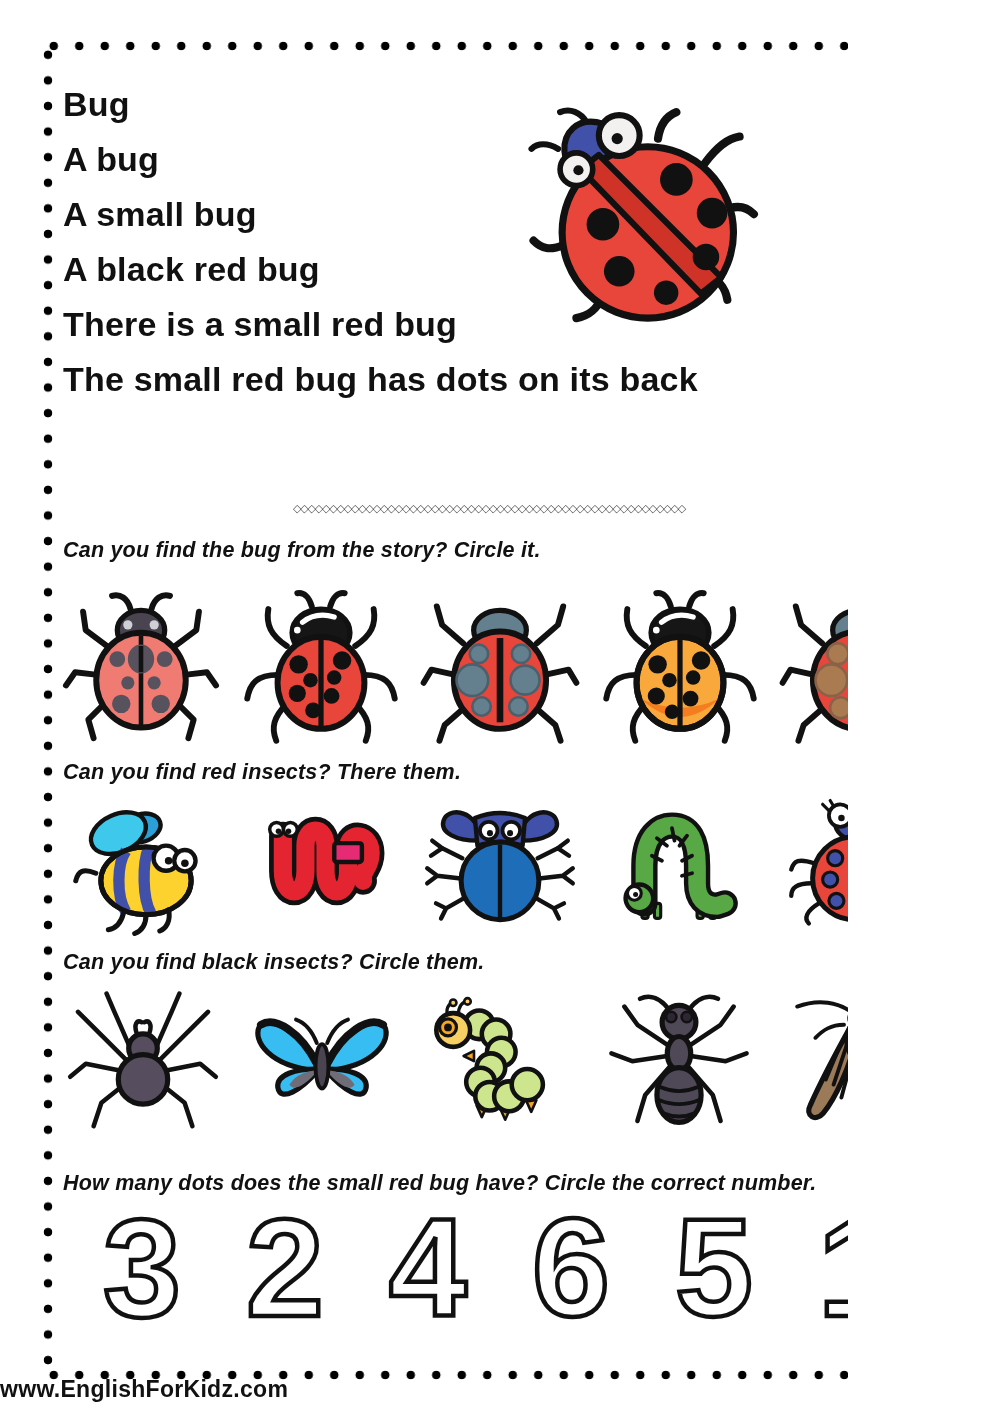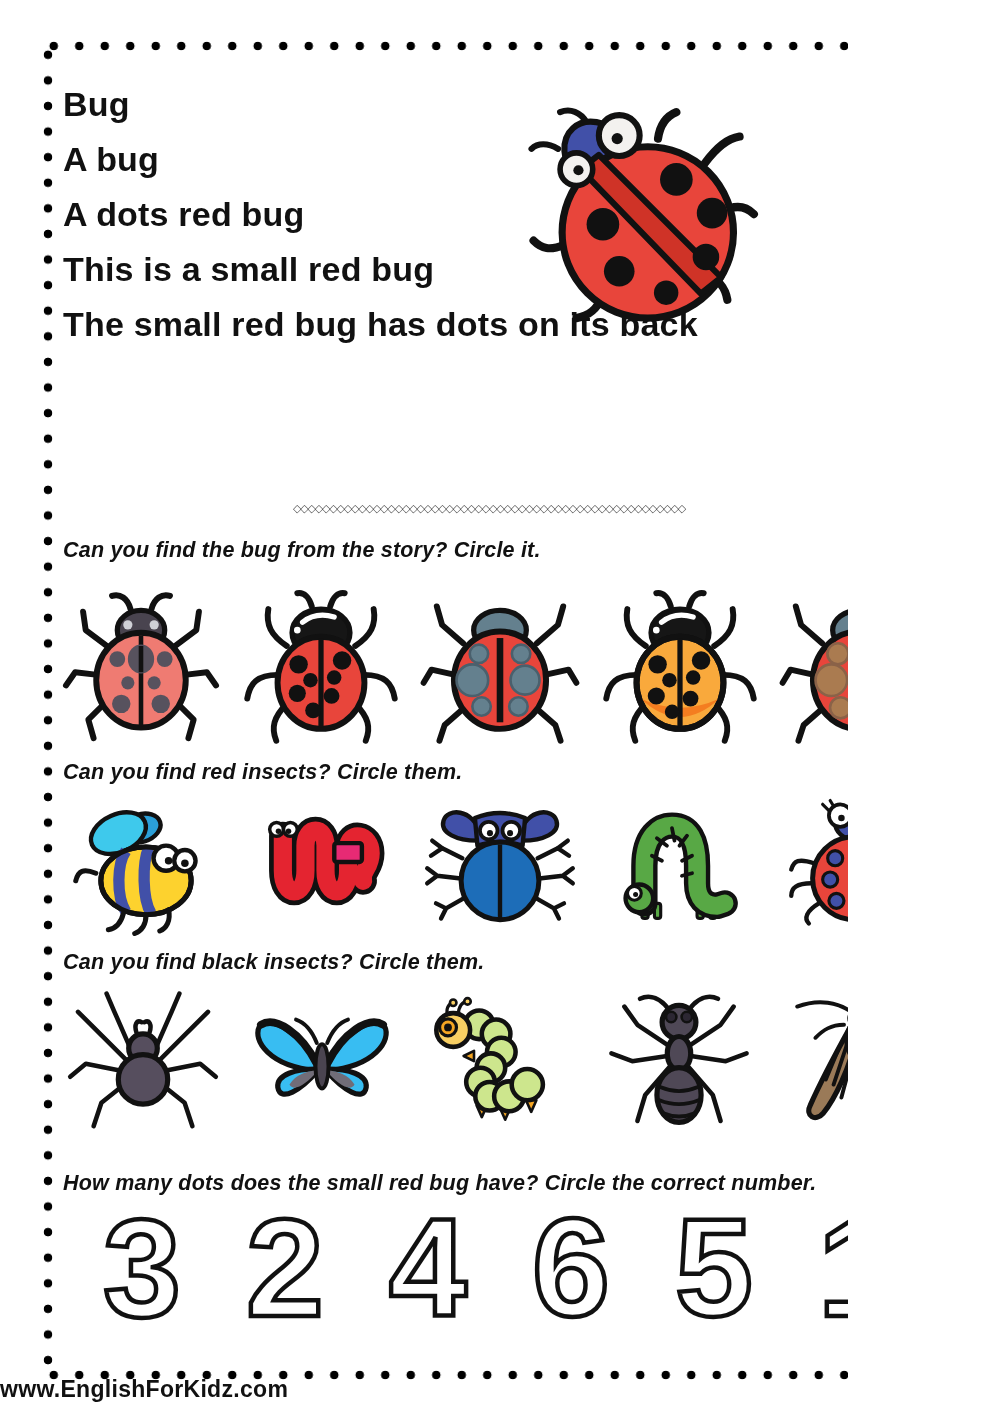--- a/index.html
+++ b/index.html
@@ -44,22 +44,23 @@
 <div class="page">
 
   <div class="b-edge b-h b-top"></div>
   <div class="b-edge b-h b-bottom"></div>
   <div class="b-edge b-v b-left"></div>
   <div class="b-edge b-v b-right"></div>
 
   <div class="story">
     <p>Bug</p>
     <p>A bug</p>
-    <p>A dots red bug</p>
-    <p>This is a small red bug</p>
+    <p>A small bug</p>
+    <p>A black red bug</p>
+    <p>There is a small red bug</p>
     <p>The small red bug has dots on its back</p>
   </div>
 
   <svg class="hero" viewBox="0 0 250 250">
     <g fill="none" stroke="#111" stroke-width="8" stroke-linecap="round">
       <path d="M150,56 C152,42 158,34 168,30"></path>
       <path d="M196,80 C208,64 218,56 230,54"></path>
       <path d="M212,128 C226,120 236,122 244,130"></path>
       <path d="M196,188 C210,194 216,202 218,214"></path>
       <path d="M96,210 C90,224 82,230 70,232"></path>
@@ -213,21 +214,21 @@
         <circle cx="44" cy="50" r="8"></circle>
           <circle cx="76" cy="50" r="8"></circle>
         <circle cx="39" cy="70" r="12"></circle>
           <circle cx="80" cy="70" r="12"></circle>
         <circle cx="46" cy="91" r="8"></circle>
           <circle cx="74" cy="91" r="8"></circle>
       </g>
     </svg>
   </div>
 
-  <div class="prompt p2">Can you find red insects? Circle them.</div>
+  <div class="prompt p2">Can you find red insects? There them.</div>
   <div class="bugrow row2">
 
     <svg width="152" height="138" viewBox="0 0 120 110">
       <ellipse cx="56" cy="24" rx="16" ry="11" transform="rotate(-18 56 24)" fill="#2b9fd8" stroke="#111" stroke-width="3.5"></ellipse>
       <ellipse cx="38" cy="28" rx="23" ry="15" transform="rotate(-24 38 28)" fill="#3ec9ec" stroke="#111" stroke-width="3.5"></ellipse>
       <path d="M20,60 C10,56 6,58 4,66" fill="none" stroke="#111" stroke-width="4" stroke-linecap="round"></path>
       <ellipse cx="60" cy="66" rx="36" ry="27" fill="#fdd22e" stroke="#111" stroke-width="4"></ellipse>
       <g fill="none" stroke="#4150a8" stroke-width="9">
         <path d="M44,42 C37,52 36,78 44,91"></path>
         <path d="M62,40 C57,52 57,80 64,92"></path>

